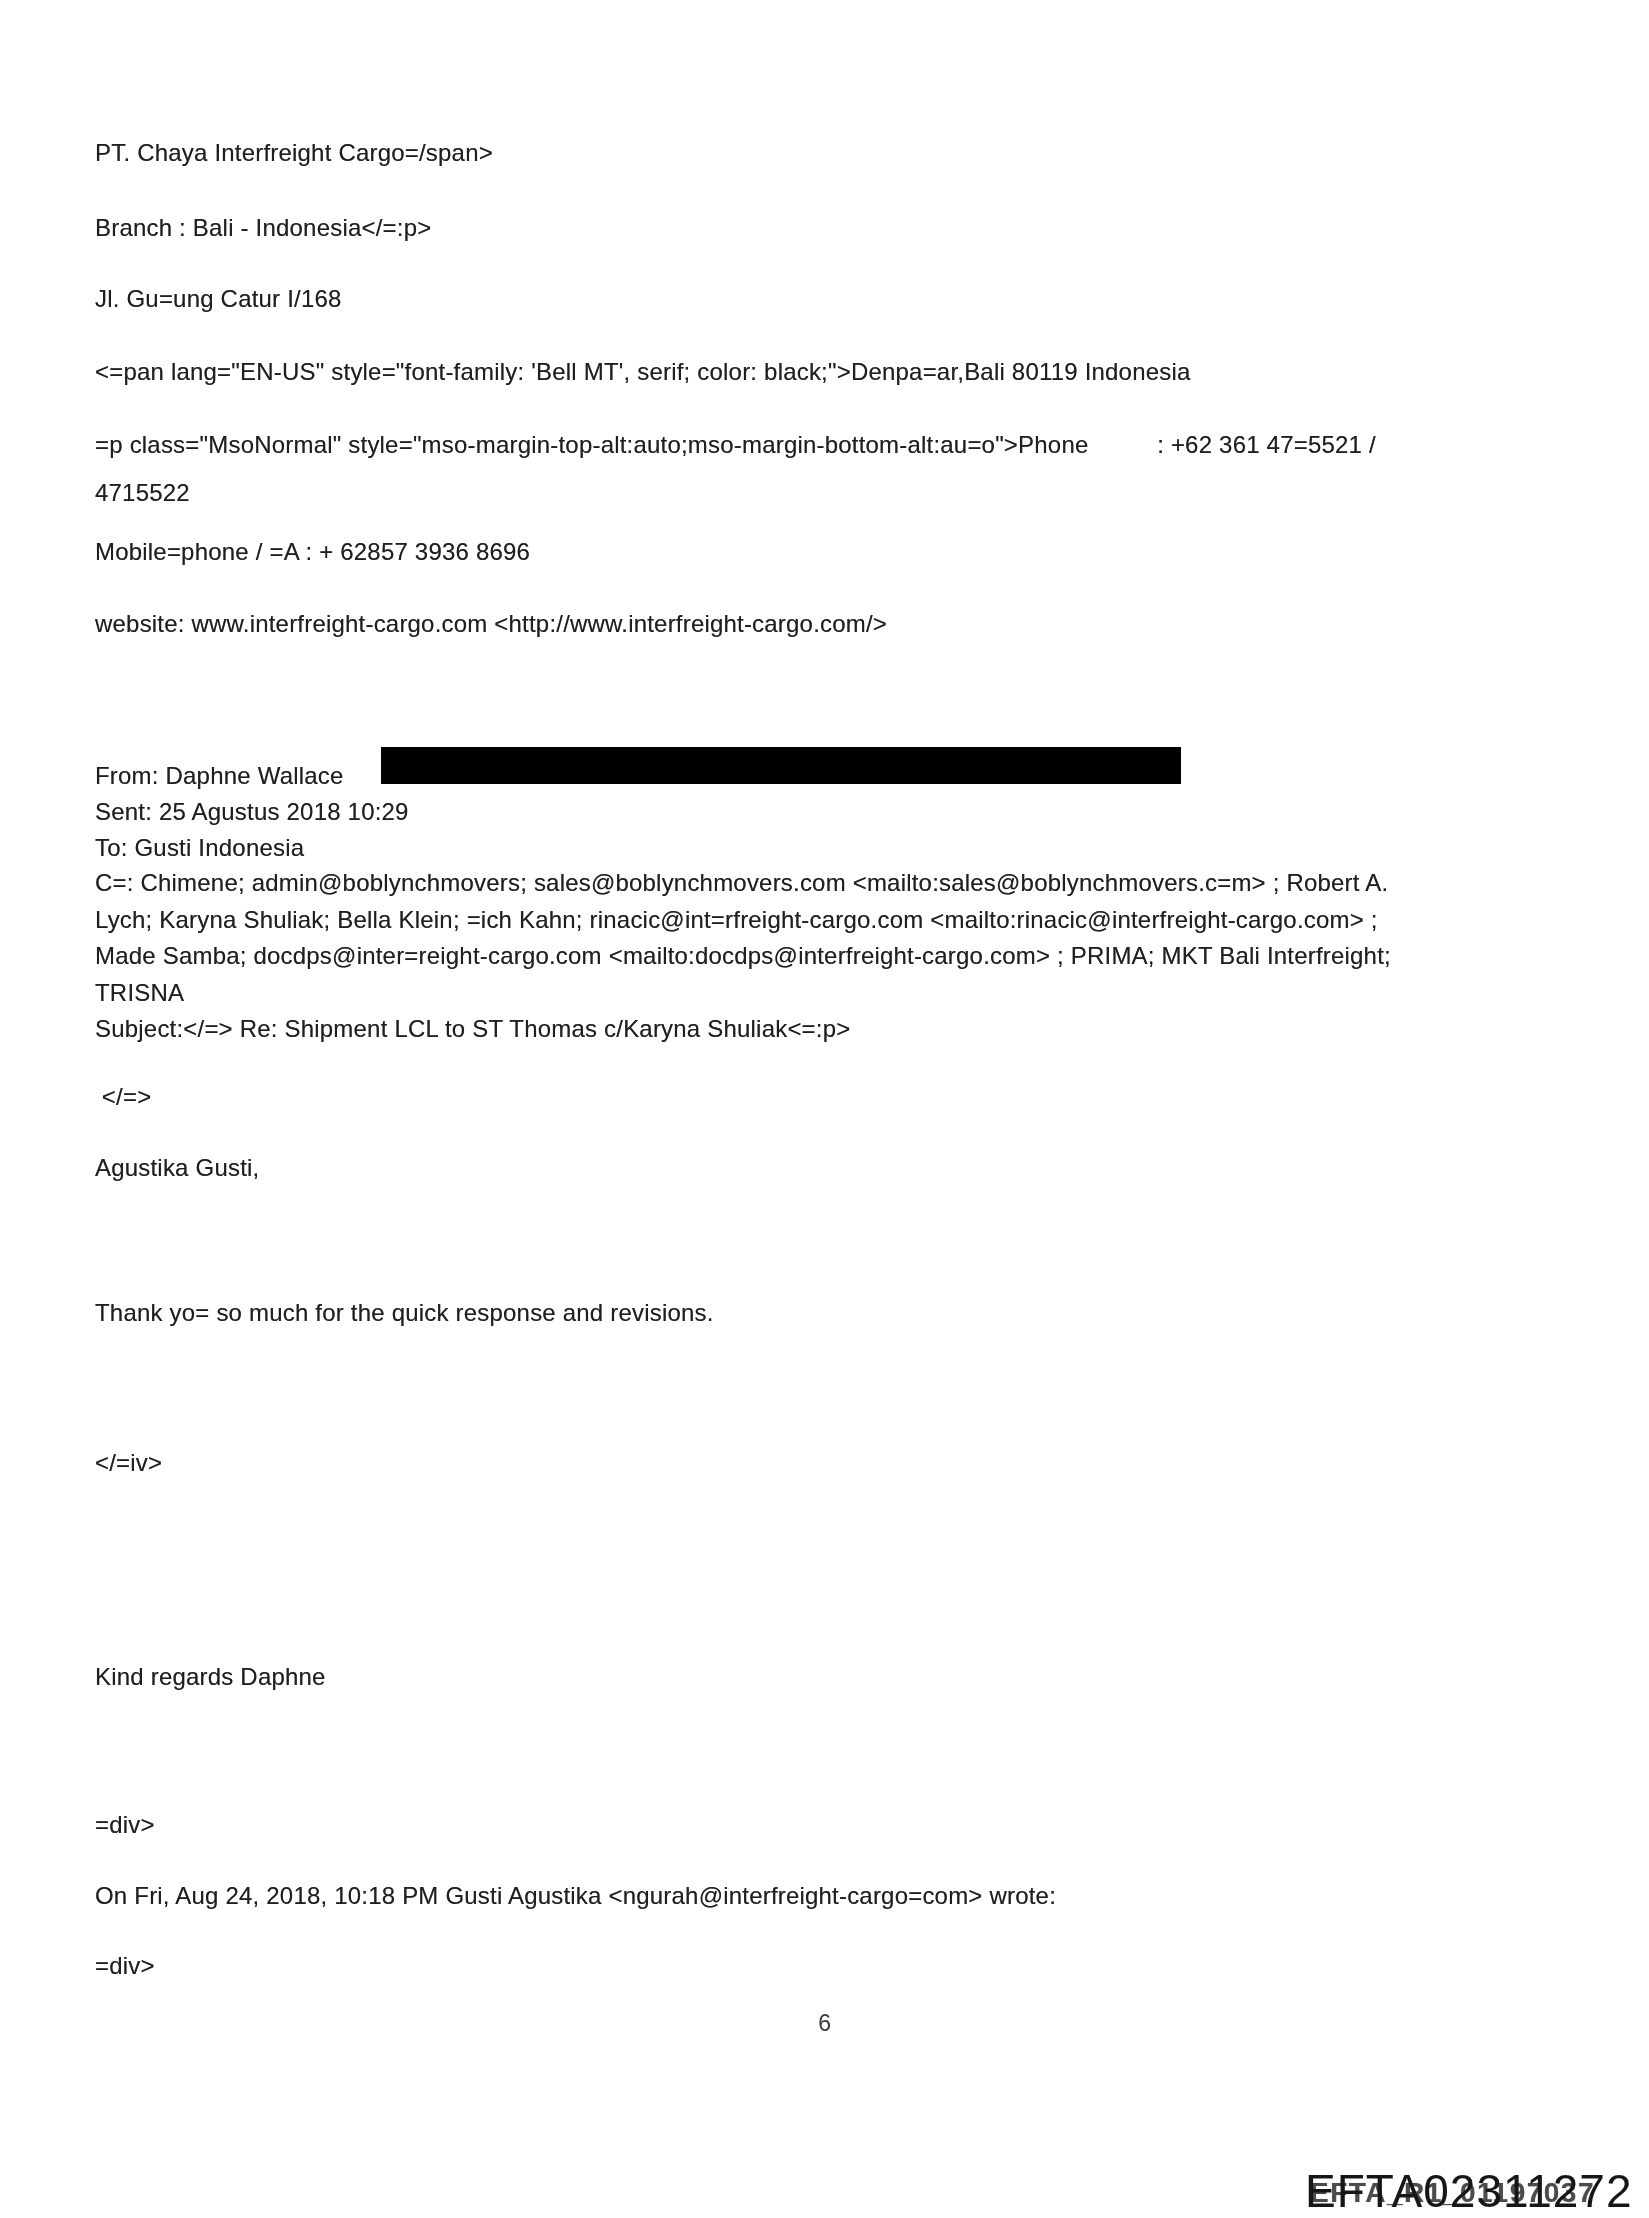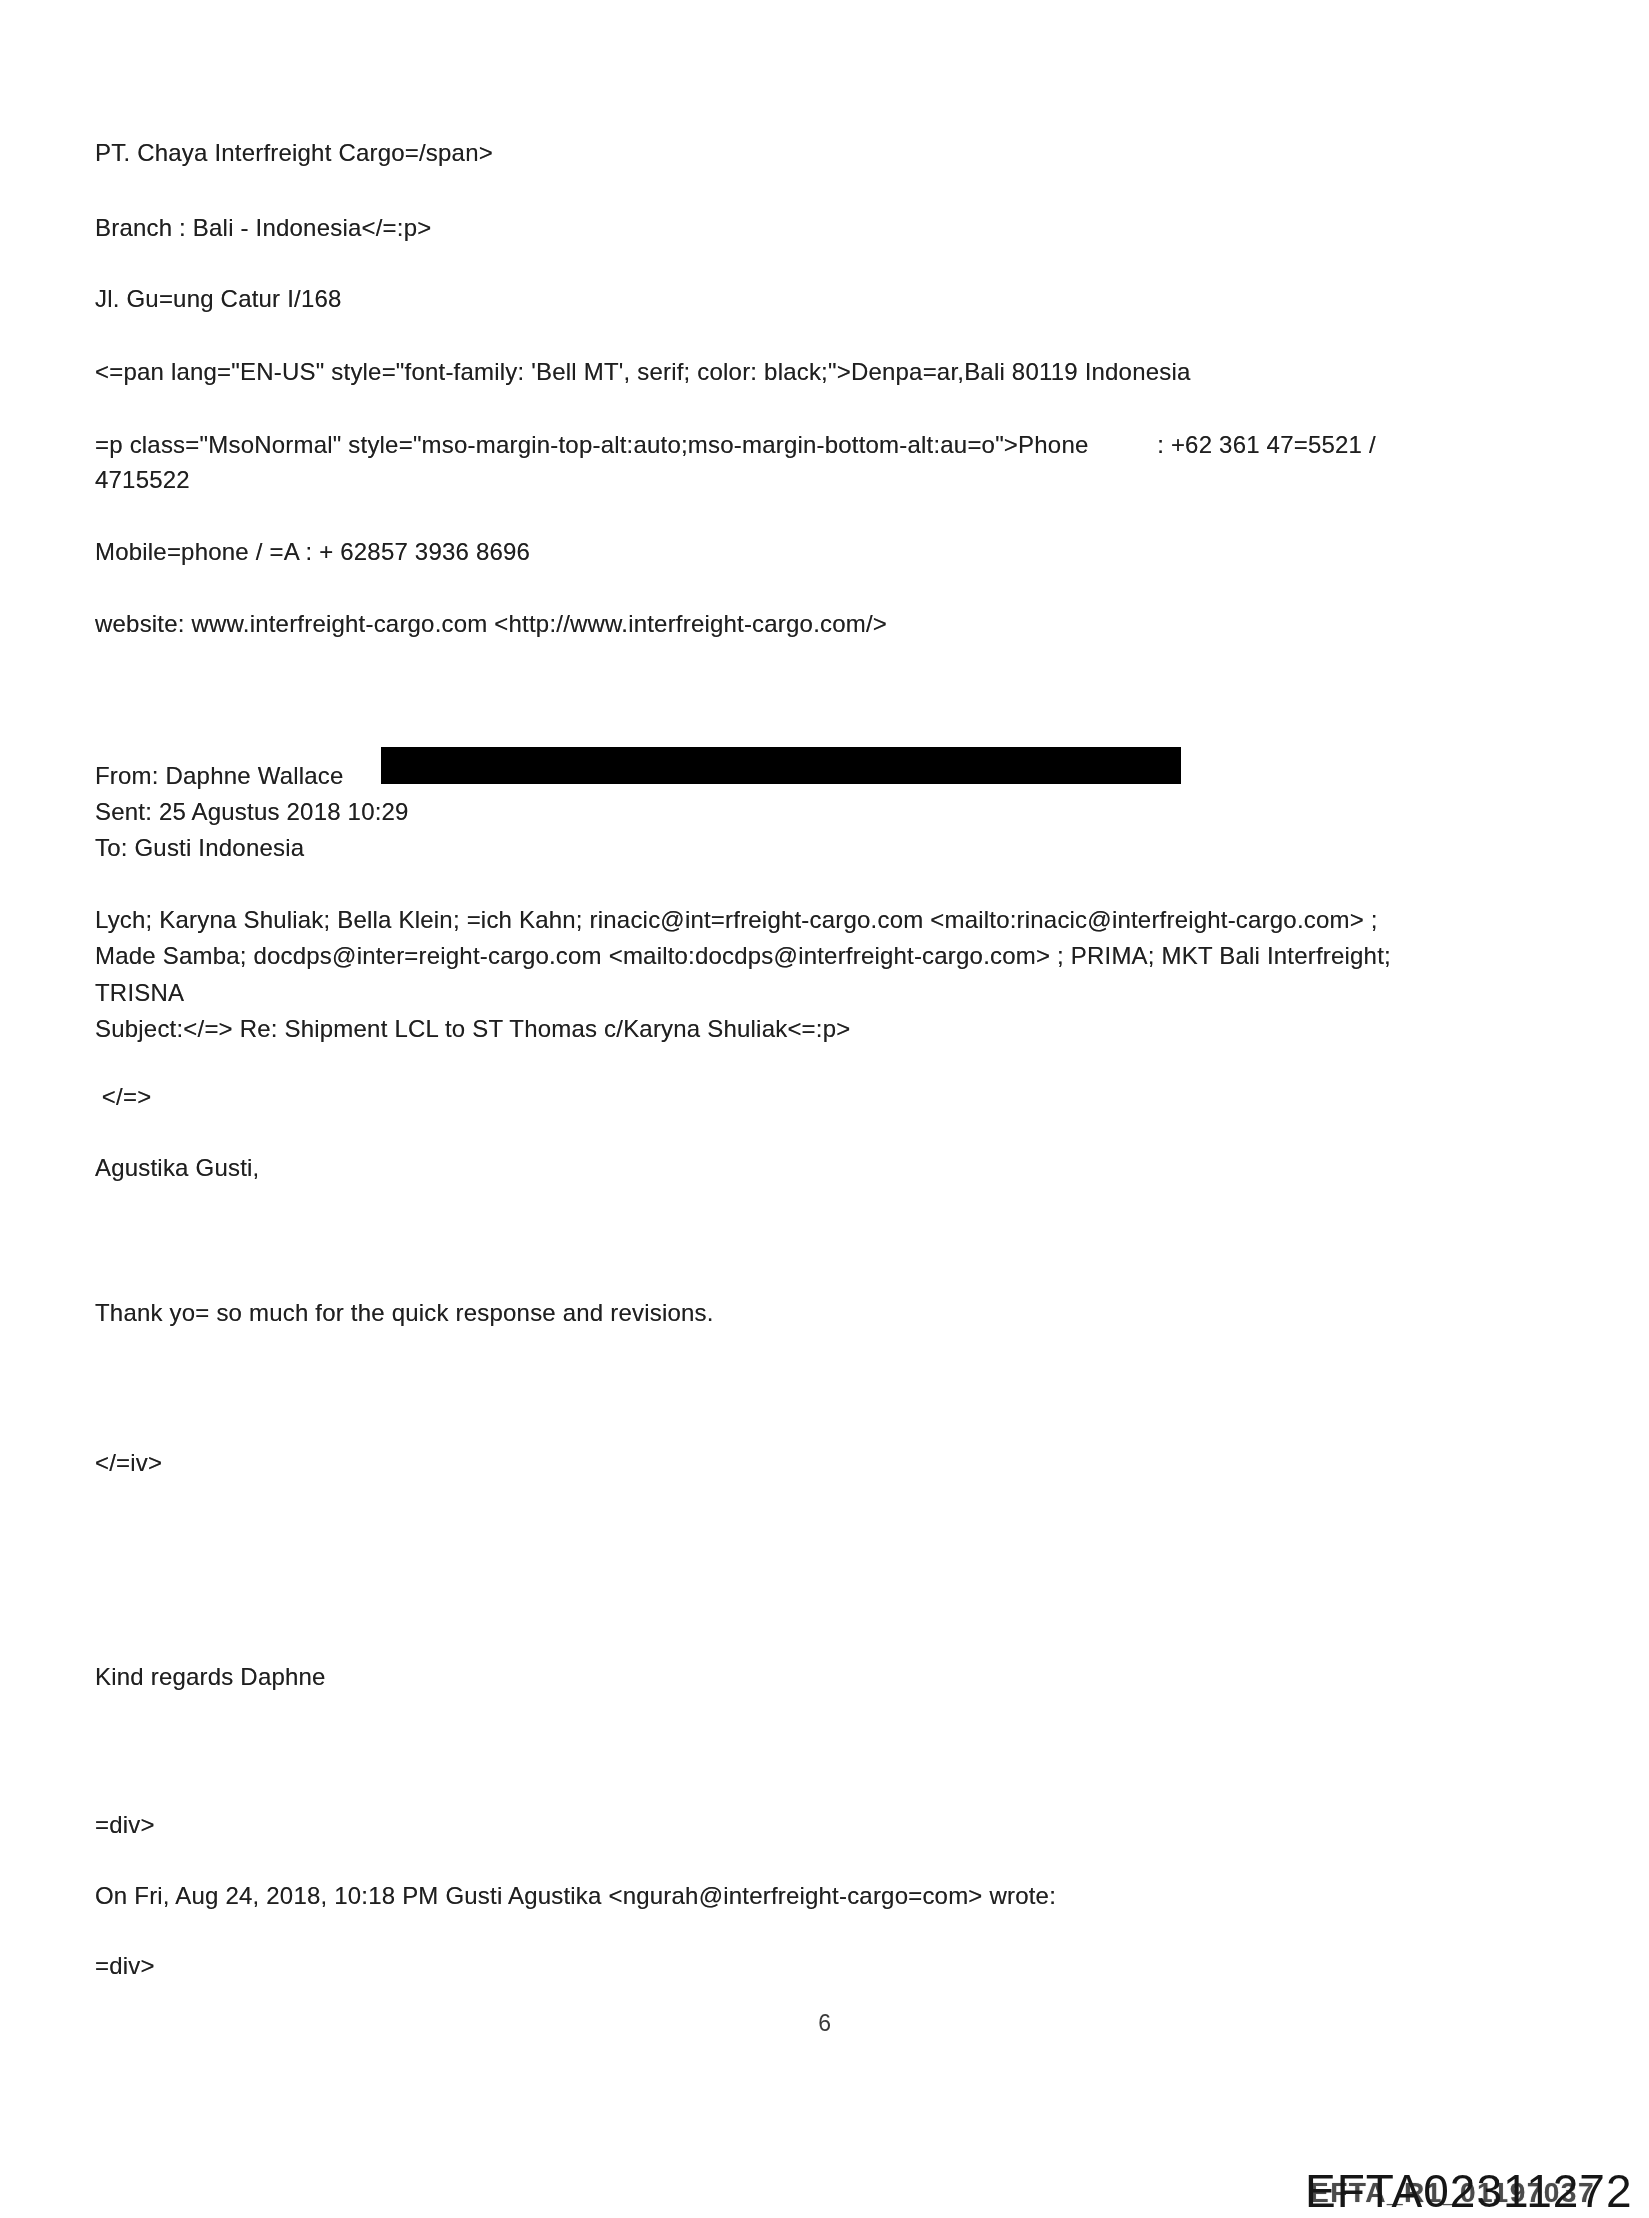--- a/index.html
+++ b/index.html
@@ -62,28 +62,29 @@
 </head>
 <body>
 
 <div class="page">
 
   <div class="ln" style="top:138px">PT. Chaya Interfreight Cargo=/span&gt;</div>
   <div class="ln" style="top:213px">Branch : Bali - Indonesia&lt;/=:p&gt;</div>
   <div class="ln" style="top:284px">Jl. Gu=ung Catur I/168</div>
   <div class="ln" style="top:357px">&lt;=pan lang="EN-US" style="font-family: 'Bell MT', serif; color: black;"&gt;Denpa=ar,Bali 80119 Indonesia</div>
   <div class="ln" style="top:430px">=p class="MsoNormal" style="mso-margin-top-alt:auto;mso-margin-bottom-alt:au=o"&gt;Phone&nbsp;&nbsp;&nbsp;&nbsp;&nbsp;&nbsp;&nbsp;&nbsp;&nbsp;&nbsp;: +62 361 47=5521 /</div>
-  <div class="ln" style="top:465px">4715522</div>
+  <div class="ln" style="top:478px">4715522</div>
   <div class="ln" style="top:537px">Mobile=phone / =A : + 62857 3936 8696</div>
   <div class="ln" style="top:609px">website: www.interfreight-cargo.com &lt;http://www.interfreight-cargo.com/&gt;</div>
 
   <div class="ln" style="top:761px">From: Daphne Wallace</div>
   <div class="redact"></div>
   <div class="ln" style="top:797px">Sent: 25 Agustus 2018 10:29</div>
   <div class="ln" style="top:833px">To: Gusti Indonesia</div>
+  <div class="ln" style="top:868px">C=: Chimene; admin@boblynchmovers; sales@boblynchmovers.com &lt;mailto:sales@boblynchmovers.c=m&gt; ; Robert A.</div>
   <div class="ln" style="top:905px">Lych; Karyna Shuliak; Bella Klein; =ich Kahn; rinacic@int=rfreight-cargo.com &lt;mailto:rinacic@interfreight-cargo.com&gt; ;</div>
   <div class="ln" style="top:941px">Made Samba; docdps@inter=reight-cargo.com &lt;mailto:docdps@interfreight-cargo.com&gt; ; PRIMA; MKT Bali Interfreight;</div>
   <div class="ln" style="top:978px">TRISNA</div>
   <div class="ln" style="top:1014px">Subject:&lt;/=&gt; Re: Shipment LCL to ST Thomas c/Karyna Shuliak&lt;=:p&gt;</div>
 
   <div class="ln" style="top:1082px"> &lt;/=&gt;</div>
   <div class="ln" style="top:1153px">Agustika Gusti,</div>
   <div class="ln" style="top:1298px">Thank yo= so much for the quick response and revisions.</div>
   <div class="ln" style="top:1448px">&lt;/=iv&gt;</div>
   <div class="ln" style="top:1662px">Kind regards Daphne</div>

